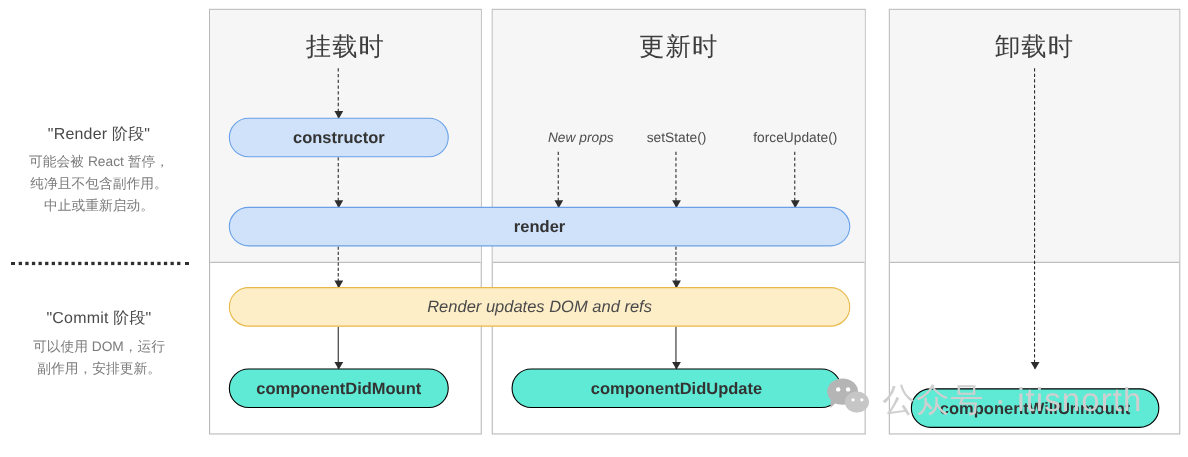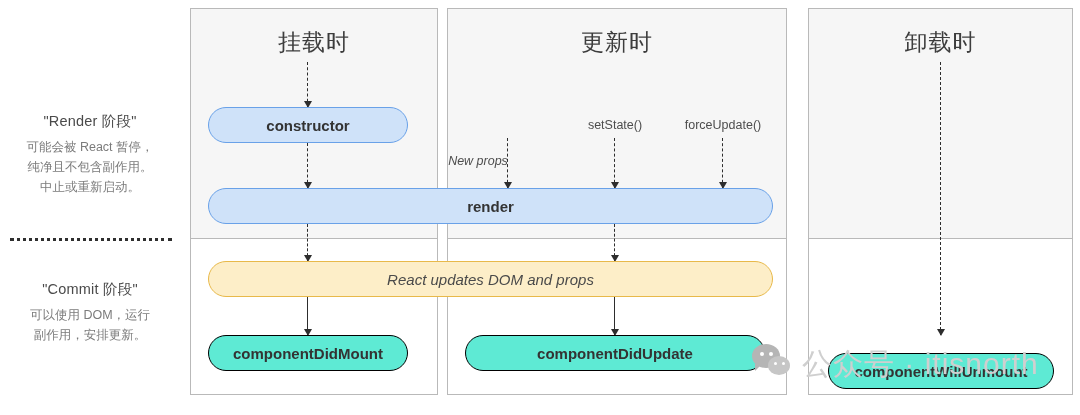--- a/index.html
+++ b/index.html
@@ -111,21 +111,21 @@
   .trigger {
     position: absolute;
     top: 118px;
     font-size: 12.5px;
     color: #4d4d4d;
     text-align: center;
     white-space: nowrap;
     transform: translateX(-50%);
   }
   .trigger.italic { font-style: italic; }
-  #trigger-new-props   { left: 478px; margin-top: 36px; }
+  #trigger-new-props   { left: 528px; }
   #trigger-set-state   { left: 615px; }
   #trigger-force-update{ left: 723px; }
 
   
   .arrow {
     position: absolute;
     width: 0;
     z-index: 3;
   }
   .arrow .shaft {
@@ -269,21 +269,21 @@
       <div class="head"></div>
   </div>
 
   <div class="arrow dashed" style="left:941px; top:62px; height:273px;">
     <div class="shaft" style="height:273px;"></div>
       <div class="head"></div>
   </div>
 
   <div class="box blue" id="box-constructor">constructor</div>
   <div class="box blue" id="box-render">render</div>
-  <div class="box yellow" id="box-commit-dom">React updates DOM and props</div>
+  <div class="box yellow" id="box-commit-dom">Render updates DOM and refs</div>
   <div class="box green" id="box-did-mount">componentDidMount</div>
   <div class="box green" id="box-did-update">componentDidUpdate</div>
   <div class="box green" id="box-will-unmount">componentWillUnmount</div>
 
   <div id="watermark">
     <div class="wechat-mark">
       <div class="bubble b-big"></div>
       <div class="tail-big"></div>
       <div class="bubble b-small"></div>
       <div class="dot" style="left:8px;  top:8px;"></div>

